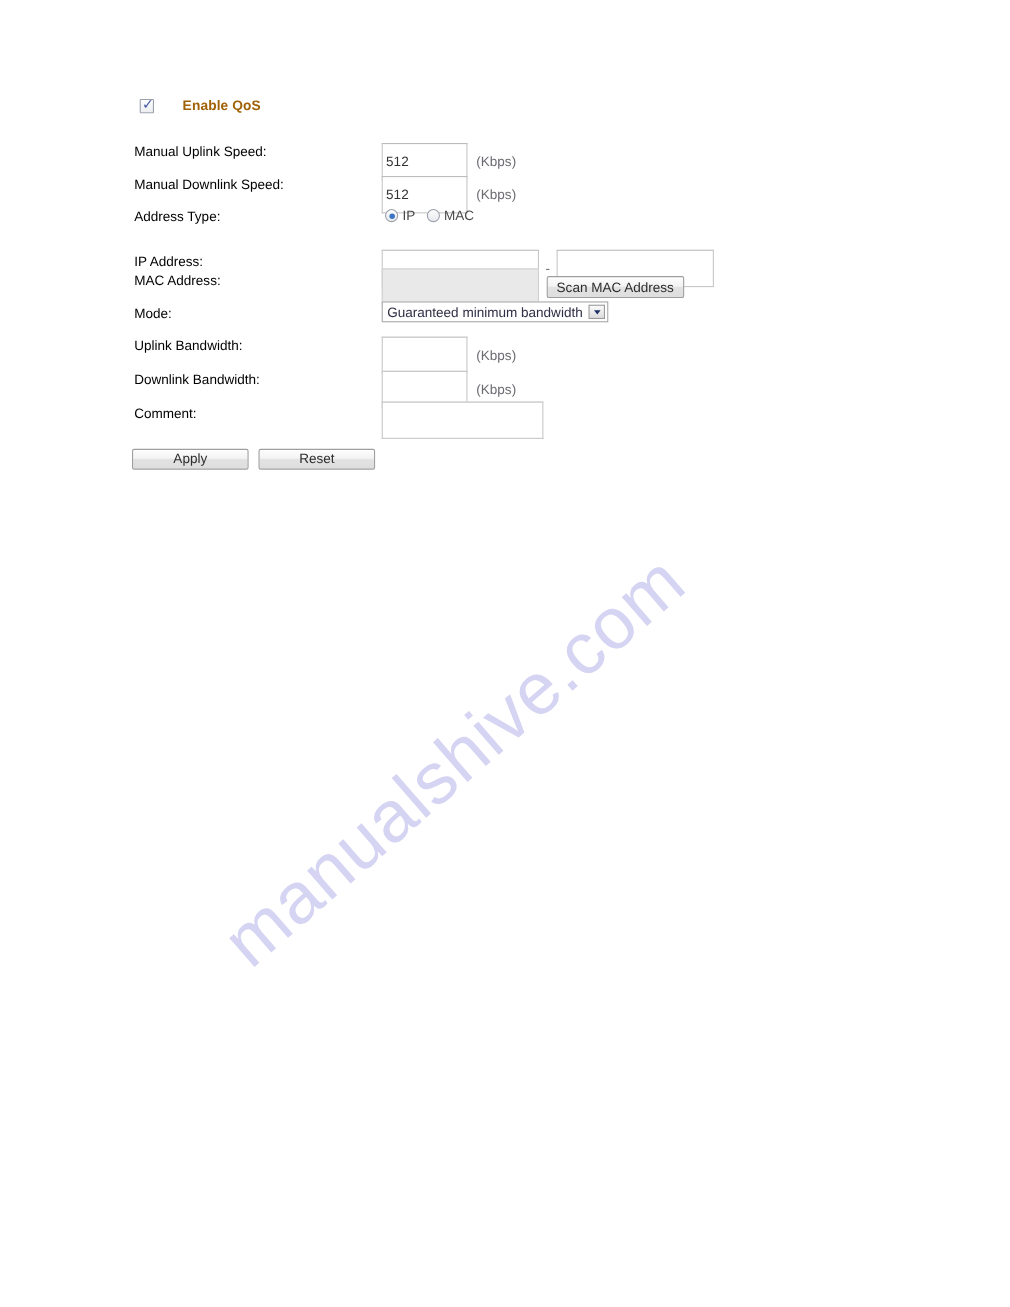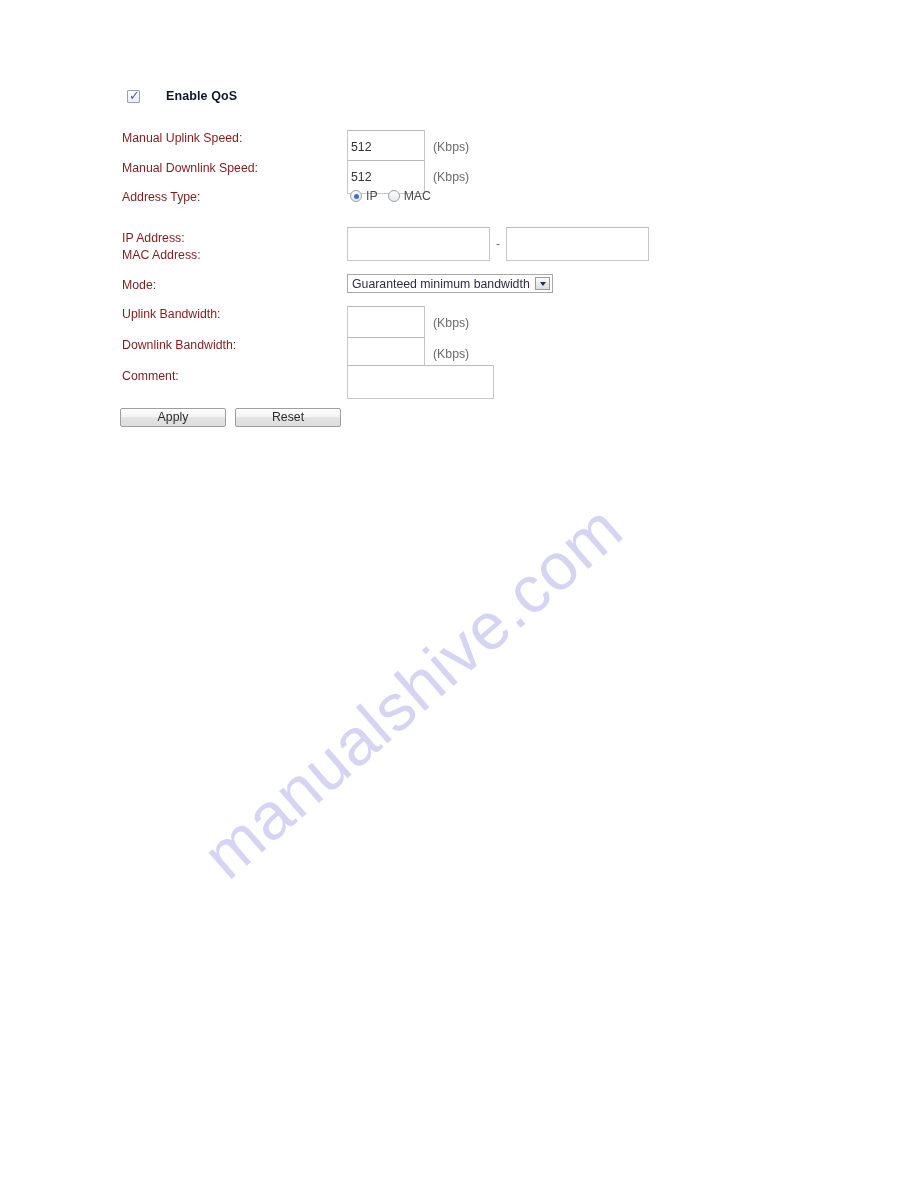--- a/index.html
+++ b/index.html
@@ -53,21 +53,21 @@
     position: absolute;
     left: 127px;
     top: 89px;
     display: flex;
     align-items: center;
   }
   .qos-enable-row .cb-label {
     margin-left: 14px;
     font-size: 12.5px;
     font-weight: bold;
-    color: #0f172a;
+    color: #a16207;
     letter-spacing: .1px;
     padding-left: 12px;
   }
 
   
   .checkbox {
     width: 13px;
     height: 13px;
     box-sizing: border-box;
     border: 1px solid #9ba0ab;
@@ -94,21 +94,21 @@
     position: absolute;
     left: 0;
     width: 918px;
     height: 22px;
   }
   .row .lbl {
     position: absolute;
     left: 122px;
     top: 0;
     font-size: 12.3px;
-    color: #7f1d1d;
+    color: #000000;
     line-height: 16px;
     white-space: nowrap;
     text-align: right;
   }
   .row .ctrl {
     position: absolute;
     left: 347px;
     top: 0;
     display: flex;
     align-items: center;
@@ -289,20 +289,24 @@
     <span class="lbl">IP Address:</span>
     <span class="ctrl" style="top:-3px;">
       <input class="tinput w143" type="text" value="" style="">
       <span class="dash">-</span>
       <input class="tinput w143" type="text" value="" style="">
     </span>
   </div>
 
   <div class="row" style="top:247px;text-decoration:underline;">
     <span class="lbl">MAC Address:</span>
+    <span class="ctrl" style="top:-3px;">
+      <input class="tinput w143 disabled" type="text" disabled="" value="" style="">
+      <button class="btn scan" style="margin-left:7px;">Scan MAC Address</button>
+    </span>
   </div>
 
   <div class="row" style="top:277px;">
     <span class="lbl">Mode:</span>
     <span class="ctrl" style="top:-3px;">
       <span class="select-box">
         <span>Guaranteed minimum bandwidth</span>
         <span class="arrow-btn">
             <i></i>
           </span>

